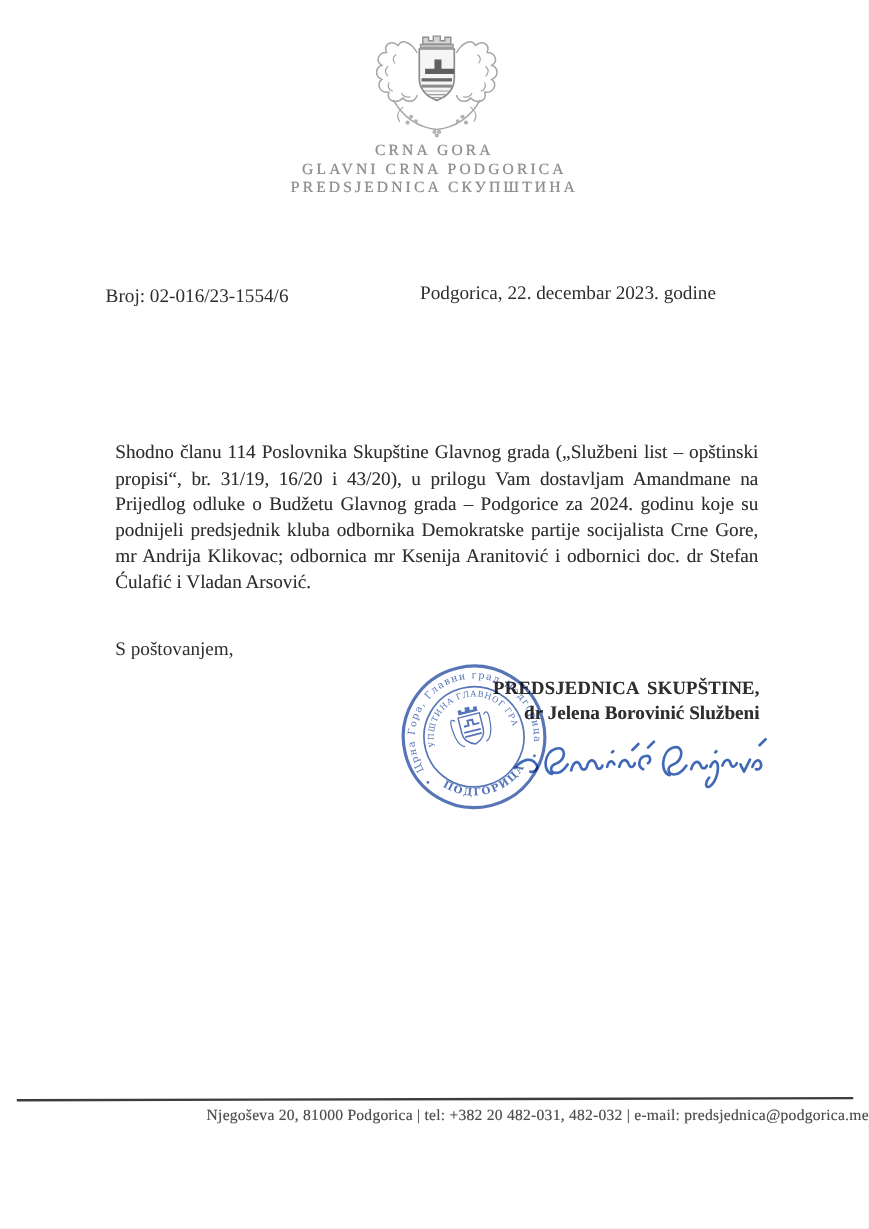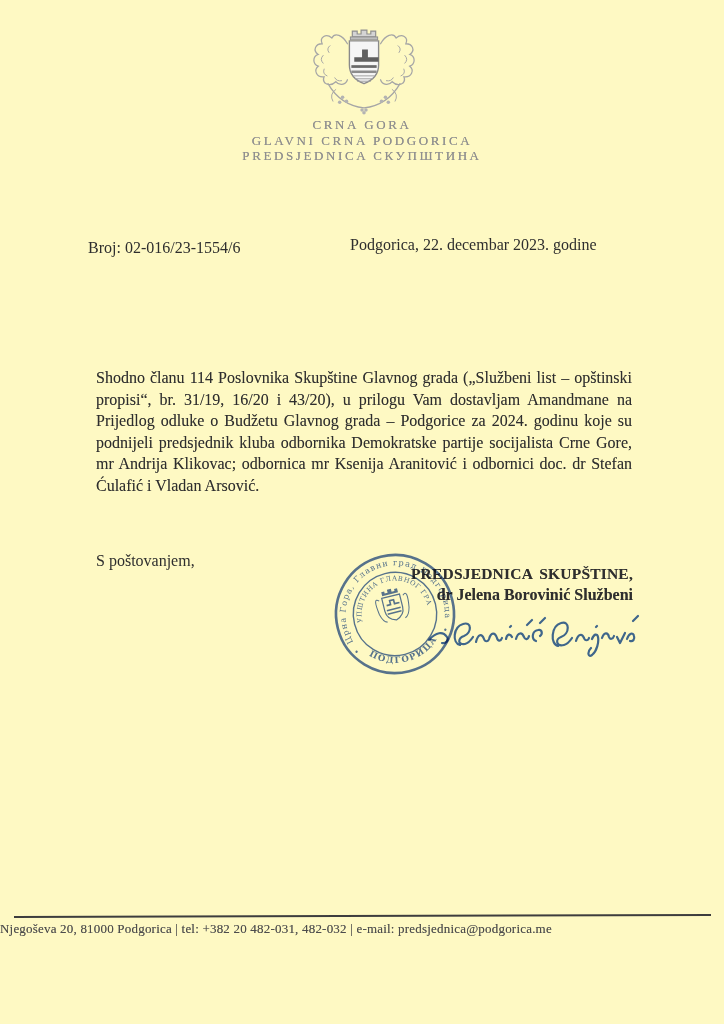--- a/index.html
+++ b/index.html
@@ -1,19 +1,19 @@
 <!DOCTYPE html>
 <html><head>
 <meta charset="utf-8">
 <style>
   * { margin:0; padding:0; box-sizing:border-box; }
   html,body { background:#e8e8e8; }
   .page {
     position:relative; width:724px; height:1024px; margin:0 auto;
-    background:#fef9c3; overflow:hidden;
+    background:#ffffff; overflow:hidden;
     font-family:"Liberation Serif","DejaVu Serif",serif;
     color:#2e2e2e;
   }
   
   .arms { position:absolute; left:291px; top:24px; width:146px; height:94px; }
   .lh-text {
     position:absolute; top:117px; left:0; width:724px; text-align:center;
     color:#8f8f8f; font-size:13px; letter-spacing:2.6px; line-height:15.5px;
     text-shadow:0 0 0.6px rgba(140,140,140,.8);
   }
@@ -21,21 +21,21 @@
   
   .ref-number { position:absolute; top:239px; left:88px; font-size:16px; }
   .ref-date   { position:absolute; top:236px; left:350px; font-size:16px; }
   
   .body-par {
     position:absolute; top:367px; left:96px; width:536px;
     font-size:16px; line-height:21.6px; text-align:justify;
     text-shadow:0 0 0.5px rgba(50,50,50,.35);
   }
   .body-par .b { font-weight:normal; }
-  .salutation { position:absolute; top:552px; left:96px; font-size:16px; }
+  .salutation { position:absolute; top:533px; left:96px; font-size:16px; }
   
   .sig-text {
     position:absolute; top:565px; left:385px; width:248px; text-align:right;
     font-weight:bold; z-index:2; text-shadow:0 0 0.5px rgba(40,40,40,.4);
   }
   .sig-title { font-size:15.5px; letter-spacing:0.2px; word-spacing:3px; white-space:nowrap; }
   .sig-name  { font-size:16px; margin-top:3px; white-space:nowrap; }
   .stamp {
     position:absolute; left:332px; top:551px; width:126px; height:126px;
     z-index:3; mix-blend-mode:multiply; opacity:0.88;
@@ -44,21 +44,21 @@
   .autograph {
     position:absolute; left:424px; top:599px; width:220px; height:64px;
     z-index:4; mix-blend-mode:multiply;
   }
   
   .footer-rule {
     position:absolute; top:915px; left:14px; width:697px; height:0;
     border-top:2px solid #3d3d3d; transform:rotate(-0.15deg);
   }
   .footer-text {
-    position:absolute; top:921px; left:0; width:724px; text-align:left;
+    position:absolute; top:921px; left:0; width:724px; text-align:right;
     font-size:13px; color:#4c4c4c; letter-spacing:0.2px;
     text-shadow:0 0 0.6px rgba(90,90,90,.55);
   }
 </style>
 </head>
 <body>
 
 <div class="page">
 
   <svg class="arms" viewBox="0 0 150 96" aria-hidden="true">

